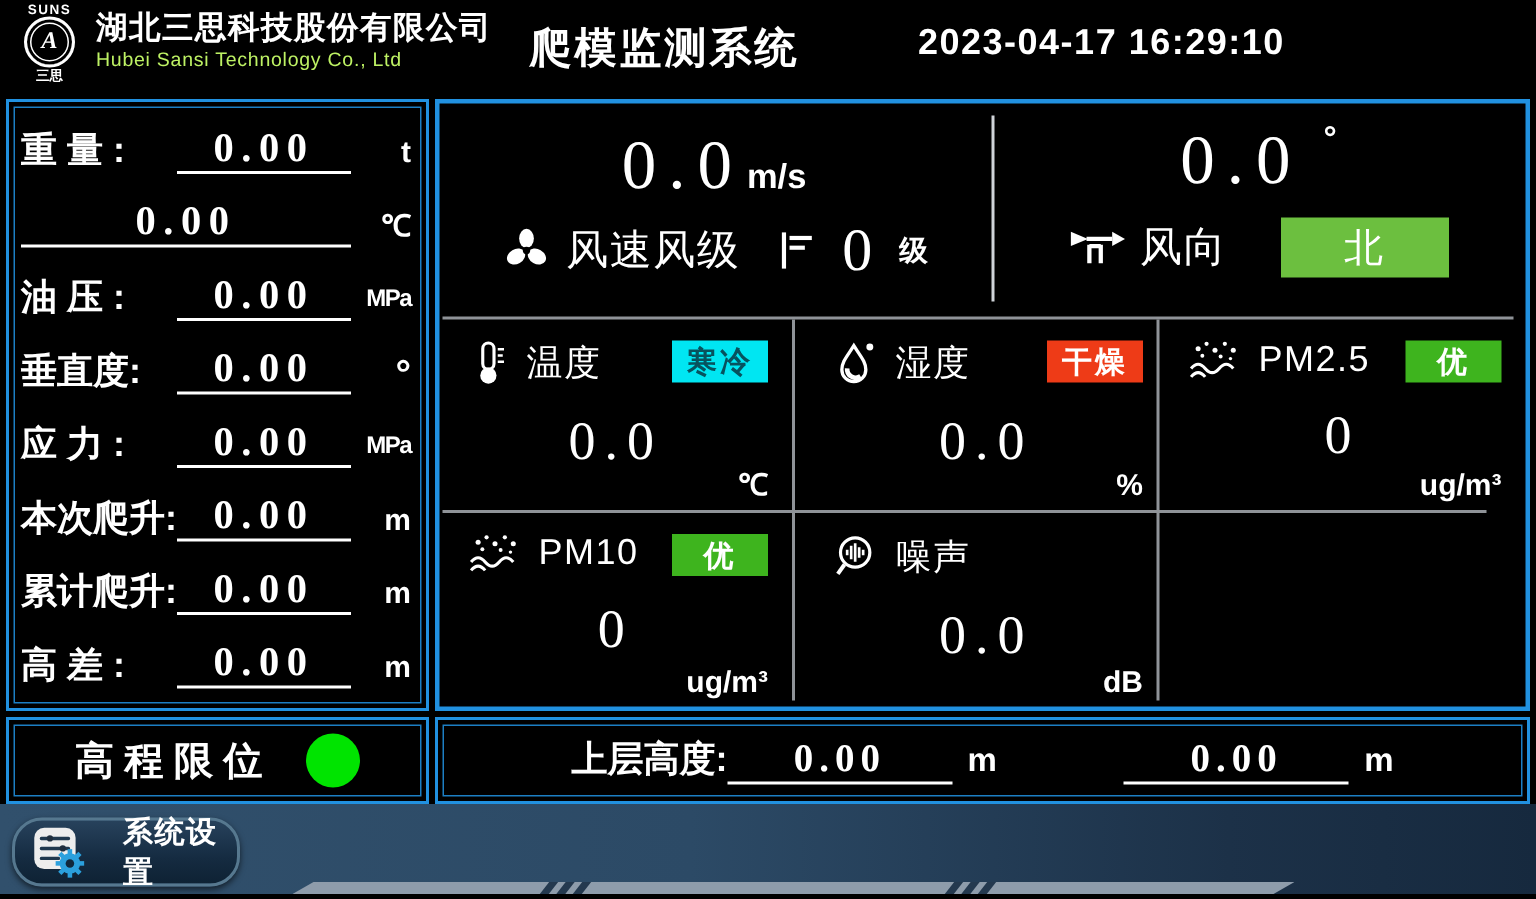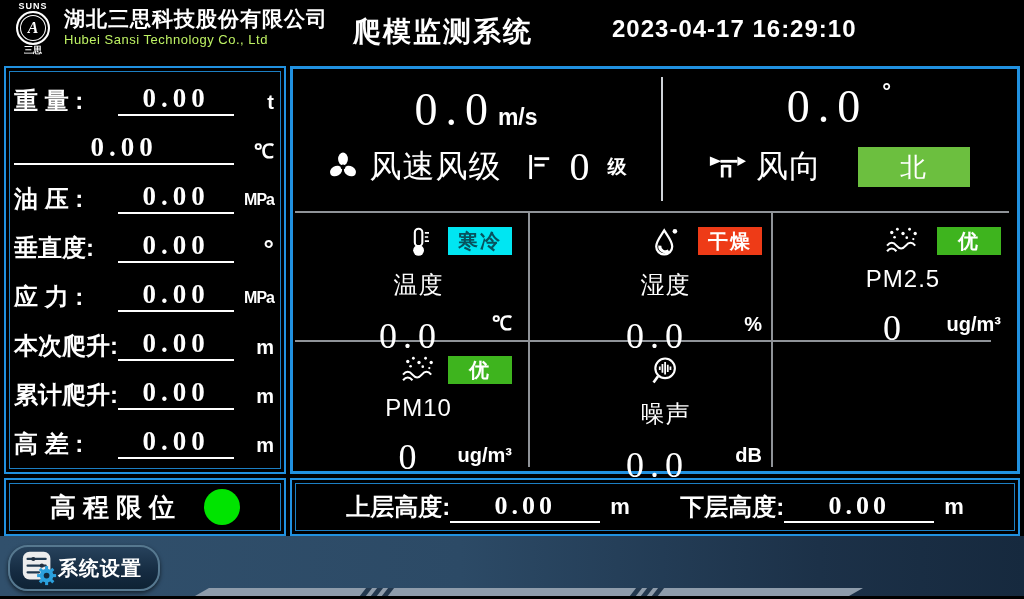--- a/index.html
+++ b/index.html
@@ -37,37 +37,37 @@
   .main{position:absolute;left:290px;top:66px;width:730px;height:408px;box-sizing:border-box;
         background:#000;border:3px solid #2191e0;}
   .wind-left{position:absolute;left:0;top:0;width:366px;height:140px;}
   .wind-right{position:absolute;left:370px;top:0;width:352px;height:140px;}
   .wind-divider{position:absolute;left:368px;top:8px;width:2px;height:124px;background:#cfd3d8;}
   .bigrow{display:flex;justify-content:center;align-items:baseline;margin-top:8px;height:62px;}
   .bigval{font-family:"Liberation Serif",serif;font-size:46px;letter-spacing:8px;line-height:60px;}
   .bigunit{font-size:23px;font-weight:bold;margin-left:2px;margin-top:27px;}
   .degunit{font-size:22px;font-weight:bold;margin-left:14px;align-self:flex-start;line-height:30px;}
   .subrow{display:flex;justify-content:center;align-items:center;margin-top:6px;gap:10px;}
-  .wlabel{font-size:32px;letter-spacing:1px;font-family:Liberation Serif, serif;}
+  .wlabel{font-size:28px;letter-spacing:1px;font-family:Liberation Serif, serif;}
   .level-num{font-family:"Liberation Serif",serif;font-size:40px;line-height:44px;margin:0 8px;}
   .level-unit{font-size:19px;font-weight:bold;}
   .dir-chip{width:112px;height:40px;margin-left:26px;display:flex;align-items:center;justify-content:center;
             font-size:26px;letter-spacing:2px;}
   .icon{display:inline-flex;flex:none;}
 
   
   .gline{position:absolute;background:#8f9398;}
   .hl-top{left:2px;right:8px;top:142px;height:2px;}
   .hl-mid{left:2px;right:26px;top:271px;height:2px;}
   .vl-1{left:235px;top:144px;bottom:4px;width:2px;}
   .vl-2{left:478px;top:144px;bottom:4px;width:2px;}
   .cell{position:absolute;box-sizing:border-box;}
   .r1{top:146px;height:123px;}  .r2{top:275px;height:125px;}
   .c1{left:2px;width:231px;}  .c2{left:246px;width:237px;}  .c3{left:482px;width:240px;}
-  .cell-head{display:flex;align-items:center;gap:10px;padding:10px 0 0 16px;flex-direction:column;}
+  .cell-head{display:flex;align-items:center;gap:10px;padding:10px 0 0 16px;}
   .cell-label{font-size:24px;letter-spacing:1px;}
   .badge{position:absolute;right:14px;top:12px;min-width:64px;height:28px;padding:0 6px;box-sizing:border-box;
          display:flex;align-items:center;justify-content:center;font-size:20px;font-weight:bold;letter-spacing:2px;}
   .badge:empty{display:none;}
   .cell-value{text-align:center;font-family:"Liberation Serif",serif;font-size:36px;margin-top:14px;letter-spacing:6px;}
   .cell-unit{position:absolute;right:14px;bottom:2px;font-size:20px;font-weight:bold;}
 
   
   .limit-box{position:absolute;left:4px;top:478px;width:282px;height:58px;box-sizing:border-box;
              display:flex;align-items:center;justify-content:center;gap:22px;}
@@ -81,21 +81,21 @@
         font-family:"Liberation Serif",serif;font-weight:bold;font-size:26px;letter-spacing:4px;line-height:30px;}
   .hunit{font-size:22px;font-weight:bold;margin-left:10px;line-height:28px;}
 
   
   .footer{position:absolute;left:0;top:536px;width:1024px;height:63px;
           background:linear-gradient(90deg,#31506c 0,#2c4a66 45%,#1c3148 80%,#16293e 100%);
           border-bottom:3px solid #000;box-sizing:border-box;}
   .settings-btn{position:absolute;left:8px;top:9px;width:152px;height:46px;border-radius:20px;cursor:pointer;
           background:linear-gradient(180deg,#27425c 0,#152b41 60%,#0e2234 100%);
           border:2px solid #56788f;box-shadow:0 2px 4px rgba(0,0,0,.6);
-          display:flex;align-items:center;gap:0;padding:0 10px;box-sizing:border-box;}
+          display:flex;align-items:center;gap:24px;padding:0 10px;box-sizing:border-box;}
   .settings-label{font-size:20px;font-weight:bold;letter-spacing:1px;}
   .stripe{position:absolute;left:195px;top:52px;width:668px;height:8px;background:#8e9cab;
           clip-path:polygon(14px 0,100% 0,calc(100% - 14px) 100%,0 100%);}
   .stripe .gap{position:absolute;top:-1px;width:6px;height:10px;background:#24394f;transform:skewX(-38deg);}
 </style>
 </head>
 <body>
 
 <div class="screen">
 
@@ -321,21 +321,20 @@
     <span class="limit-dot" style="background: rgb(0, 228, 0);"></span>
   </div>
 
   <div class="height-box panel">
     <div class="hgroup">
       <span class="hlabel">上层高度:</span>
       <span class="hval">0.00</span>
       <span class="hunit">m</span>
     </div>
     <div class="hgroup">
-      <span class="hlabel">下层高度:</span>
       <span class="hval">0.00</span>
       <span class="hunit">m</span>
     </div>
   </div>
 
   <div class="footer">
     <div class="settings-btn">
       <span class="icon">
         <svg width="38" height="38" viewBox="0 0 40 40">
           <rect x="3" y="3" width="29" height="29" rx="7" fill="#ededed"></rect>

